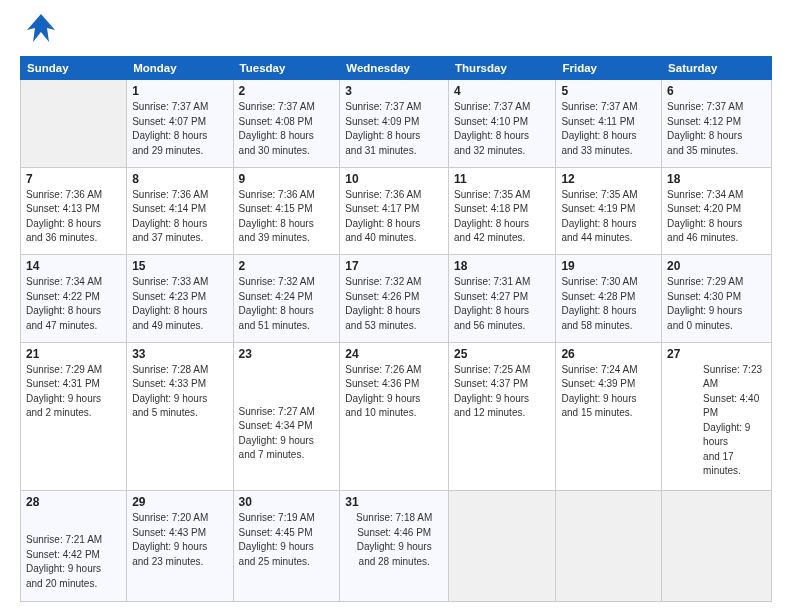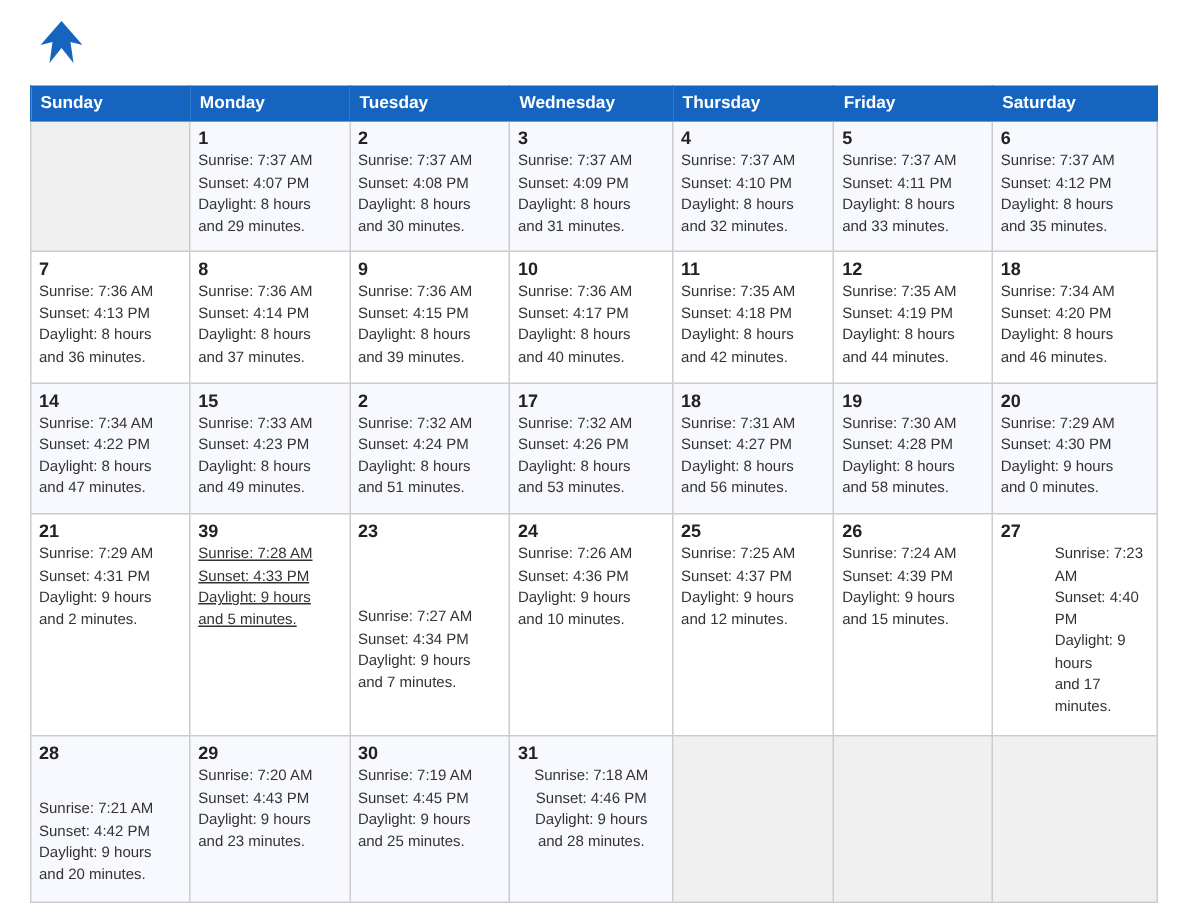--- a/index.html
+++ b/index.html
@@ -280,22 +280,22 @@
         </tr>
         <tr>
           <td>
             <span class="day-num">21</span>
             <div class="day-info" style="white-space: pre-line;">Sunrise: 7:29 AM
 Sunset: 4:31 PM
 Daylight: 9 hours
 and 2 minutes.</div>
           </td>
           <td>
-            <span class="day-num">39</span>
-            <div class="day-info" style="white-space: pre-line; text-decoration: underline;">Sunrise: 7:28 AM
+            <span class="day-num">33</span>
+            <div class="day-info" style="white-space: pre-line;">Sunrise: 7:28 AM
 Sunset: 4:33 PM
 Daylight: 9 hours
 and 5 minutes.</div>
           </td>
           <td>
             <span class="day-num">23</span>
             <div class="day-info" style="white-space: pre-line; margin-top: 44px;">Sunrise: 7:27 AM
 Sunset: 4:34 PM
 Daylight: 9 hours
 and 7 minutes.</div>

